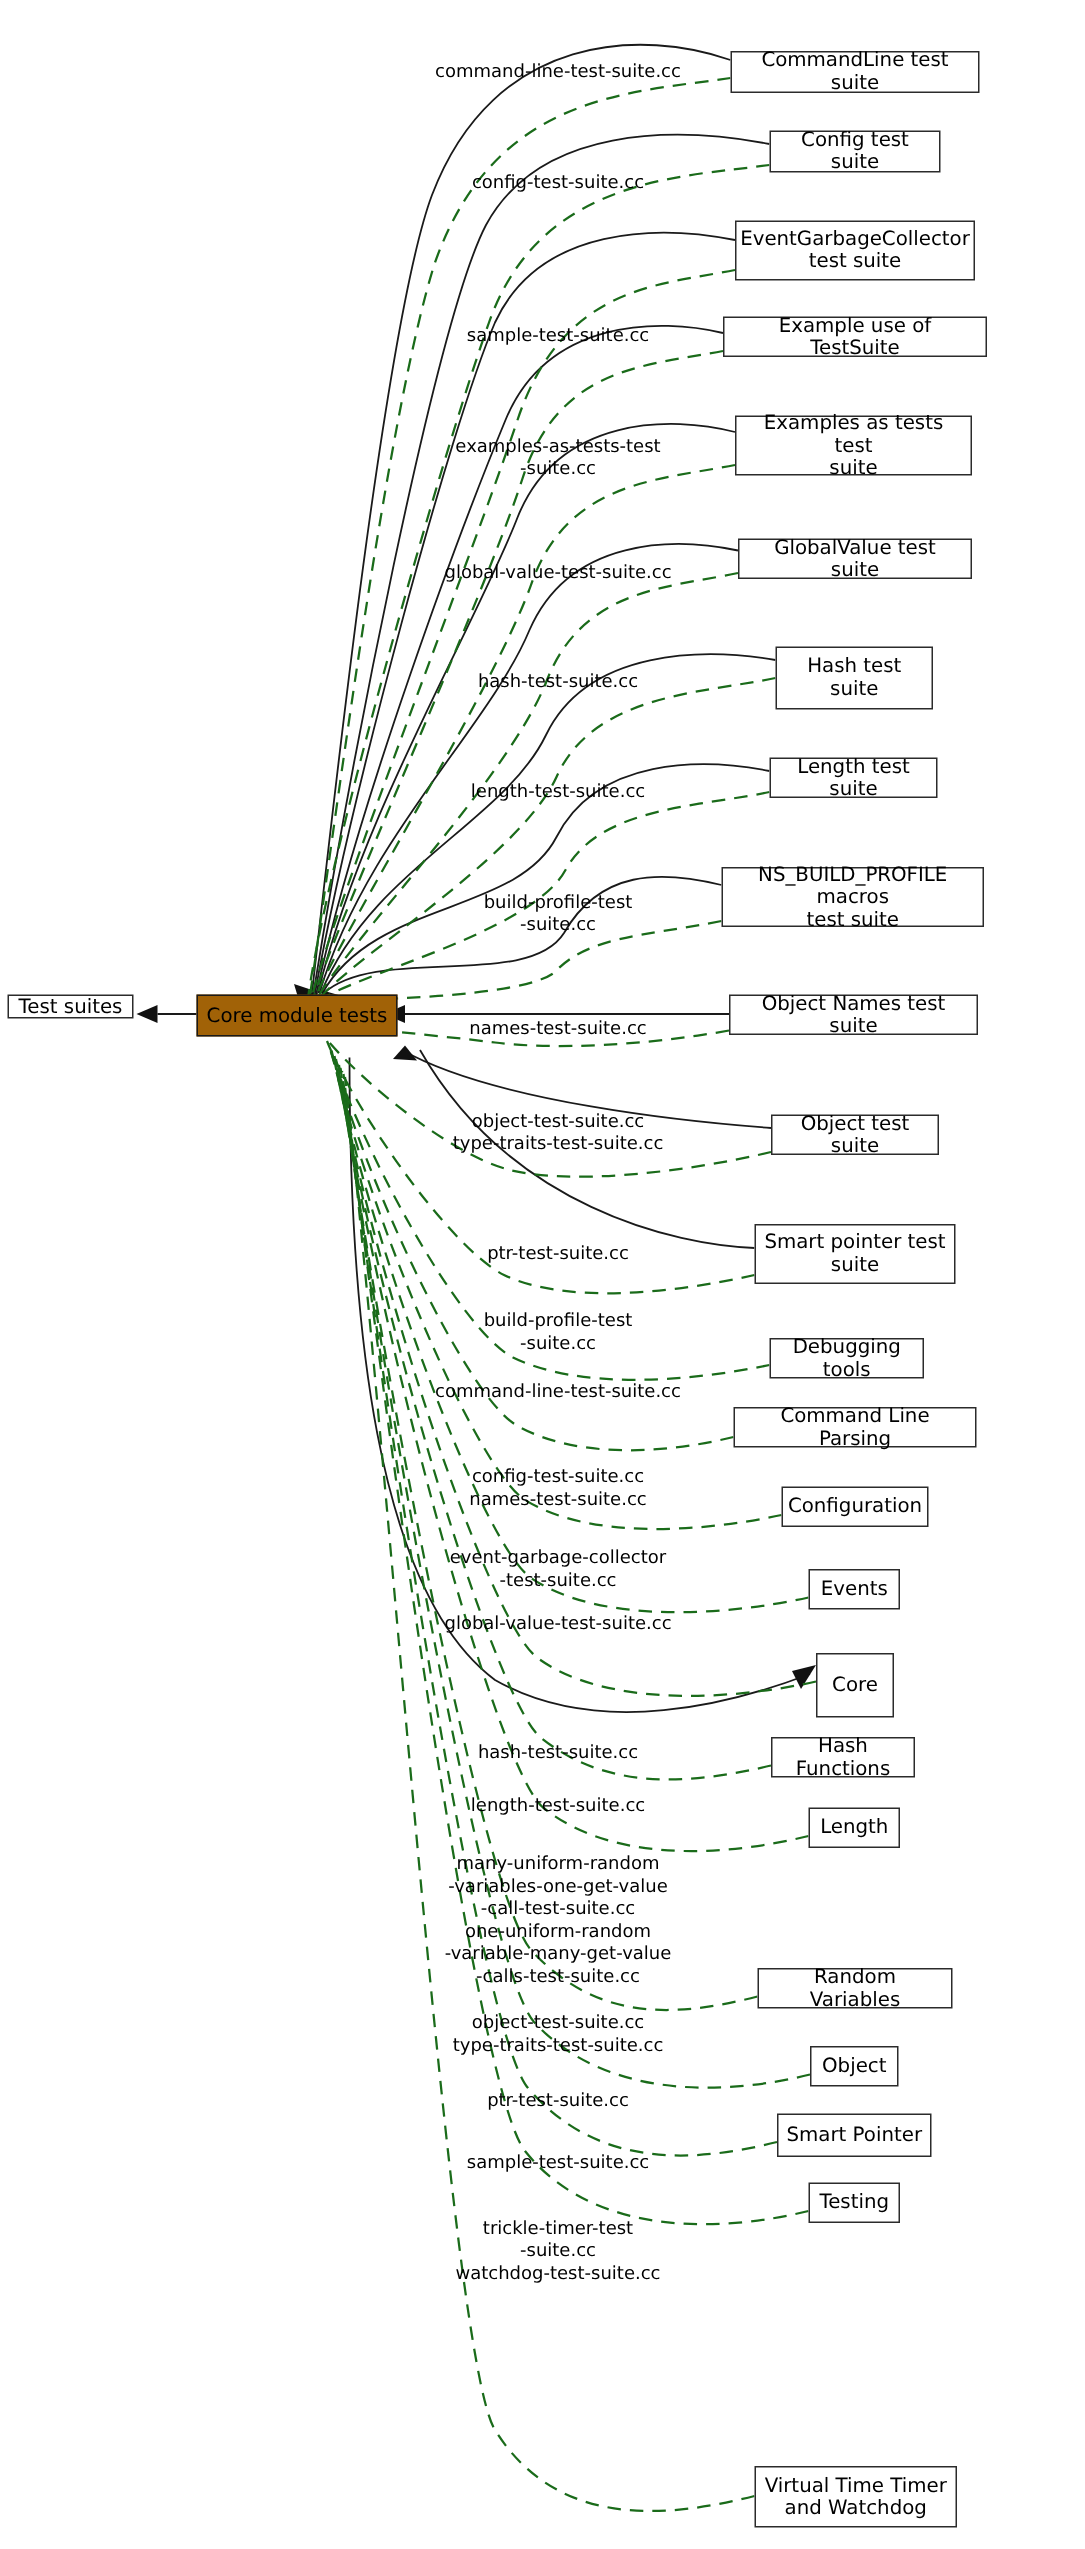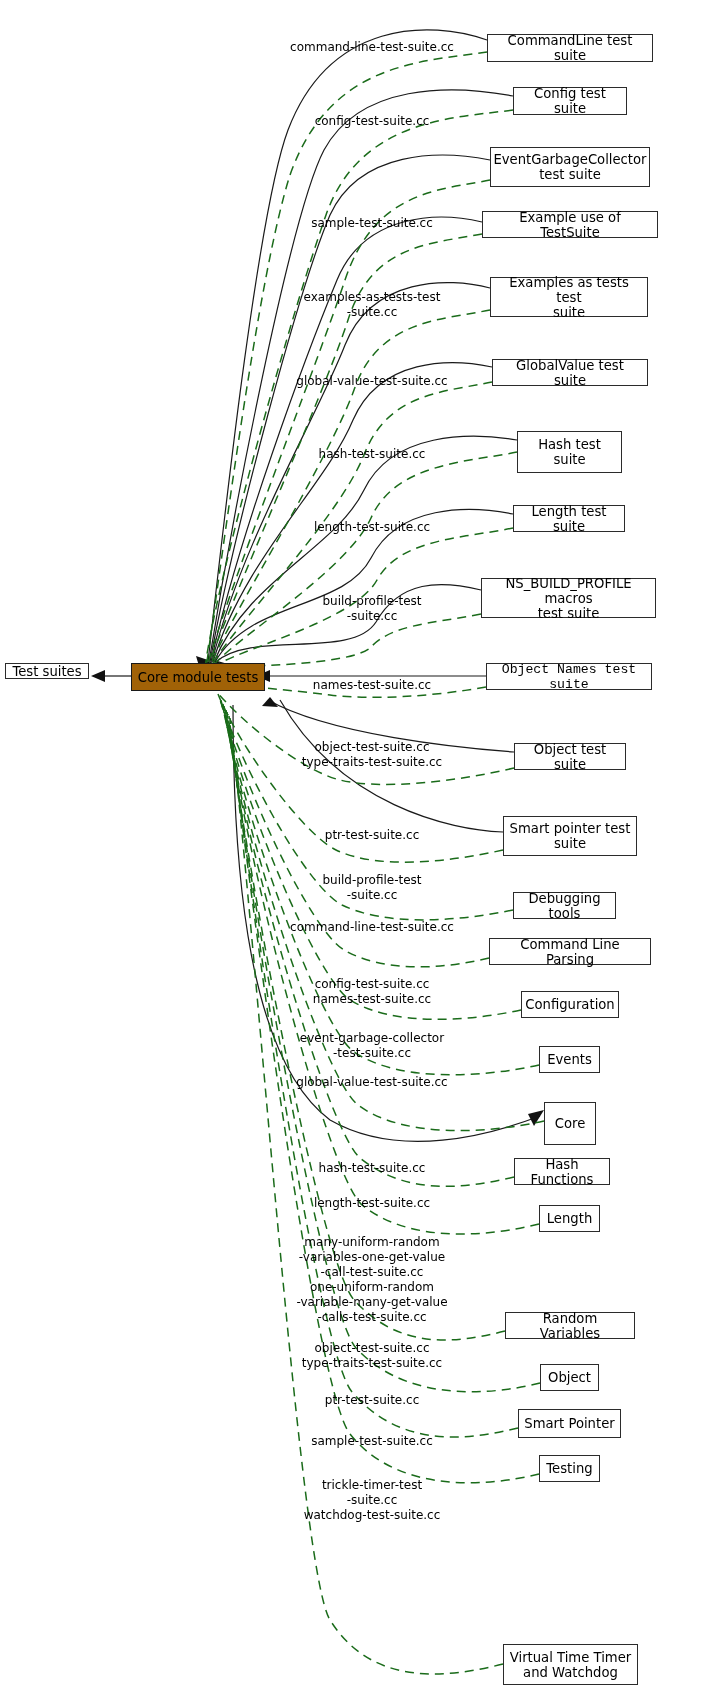--- a/index.html
+++ b/index.html
@@ -135,21 +135,21 @@
   <div class="node-box" style="left:517px;top:431px;width:105px;height:42px;">
     <span>Hash test suite</span></div>
 
   <div class="node-box" style="left:513px;top:505px;width:112px;height:27px;">
     <span>Length test suite</span></div>
 
   <div class="node-box" style="left:481px;top:578px;width:175px;height:40px;">
     <span>NS_BUILD_PROFILE macros
 test suite</span></div>
 
-  <div class="node-box" style="left:486px;top:663px;width:166px;height:27px;font-family:Liberation Mono, monospace;">
+  <div class="node-box" style="left:486px;top:663px;width:166px;height:27px;">
     <span>Object Names test suite</span></div>
 
   <div class="node-box" style="left:514px;top:743px;width:112px;height:27px;">
     <span>Object test suite</span></div>
 
   <div class="node-box" style="left:503px;top:816px;width:134px;height:40px;">
     <span>Smart pointer test
 suite</span></div>
 
   <div class="node-box" style="left:513px;top:892px;width:103px;height:27px;">

